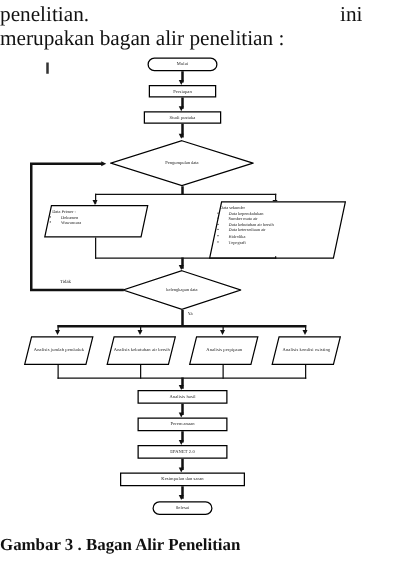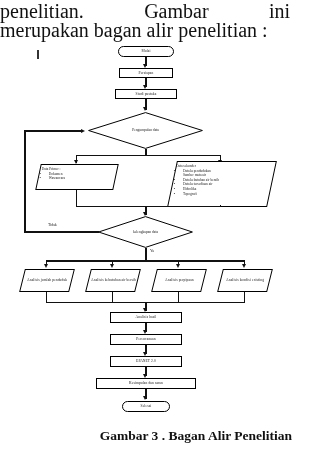--- a/index.html
+++ b/index.html
@@ -5,21 +5,21 @@
   html,body{margin:0;padding:0;}
   body{
     width:292px;height:452px;background:#ffffff;
     font-family:"Liberation Serif", serif;color:#1a1a1a;
     overflow:hidden;position:relative;
   }
   
   .para{
     position:absolute;left:0;top:2px;width:292px;
     font-family:"Liberation Serif", serif;
-    font-size:20px;line-height:19px;color:#111;
+    font-size:17px;line-height:19px;color:#111;
   }
   .para .l1{display:flex;justify-content:space-between;padding:0 2px 0 0;}
   .para .l2{padding-left:0;}
   .tickmark{
     position:absolute;left:37px;top:50px;width:2px;height:9px;
     background:#333;
   }
   
   .chart{position:absolute;left:0;top:44px;width:292px;height:382px;}
   .node{
@@ -71,32 +71,31 @@
     border-top:2.6px solid transparent;
     border-bottom:2.6px solid transparent;
     border-left:4px solid #111;
   }
   .lbl{
     position:absolute;font-size:3.8px;color:#222;
     font-family:"Liberation Serif", serif;
   }
   
   .caption{
-    position:absolute;left:0;top:428px;width:292px;text-align:right;
+    position:absolute;left:0;top:428px;width:292px;text-align:left;
     font-family:"Liberation Serif", serif;
     font-weight:bold;font-size:13.5px;color:#111;
   }
 </style>
 </head>
 <body>
 
 <div class="para">
   <div class="l1">
     <span>penelitian.</span>
-    <span>Gambar</span>
     <span>ini</span>
   </div>
   <div class="l2">merupakan bagan alir penelitian :</div>
 </div>
 <div class="tickmark"></div>
 
 <div class="chart">
 
   <div class="node term" style="left:118px;top:2px;width:56px;height:11px;">
     <span>Mulai</span>

